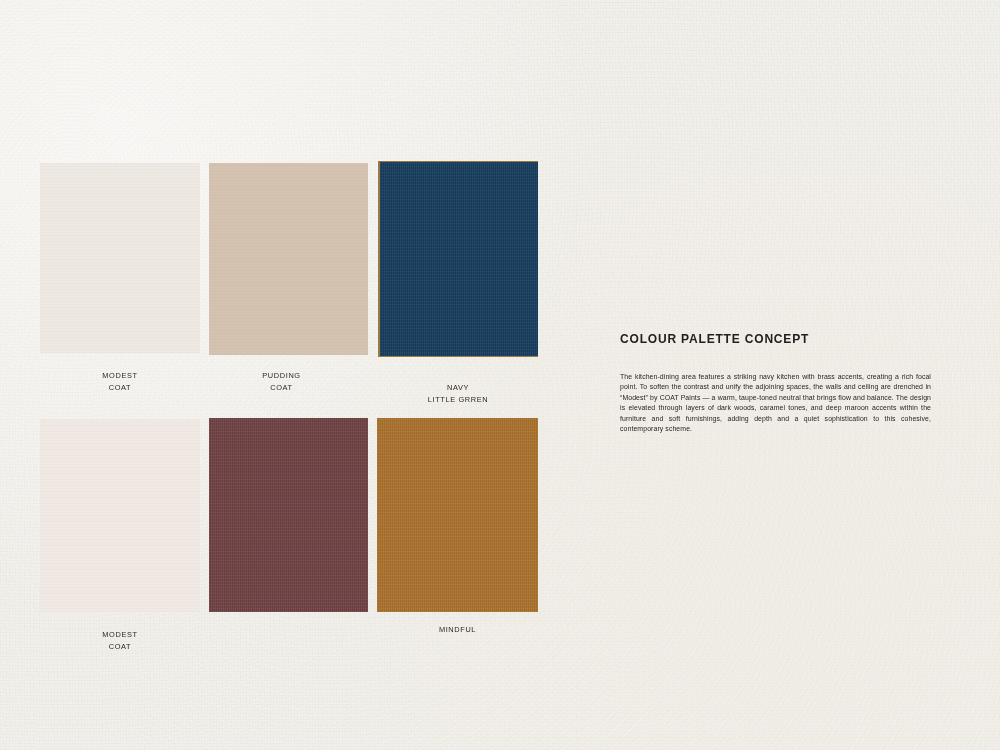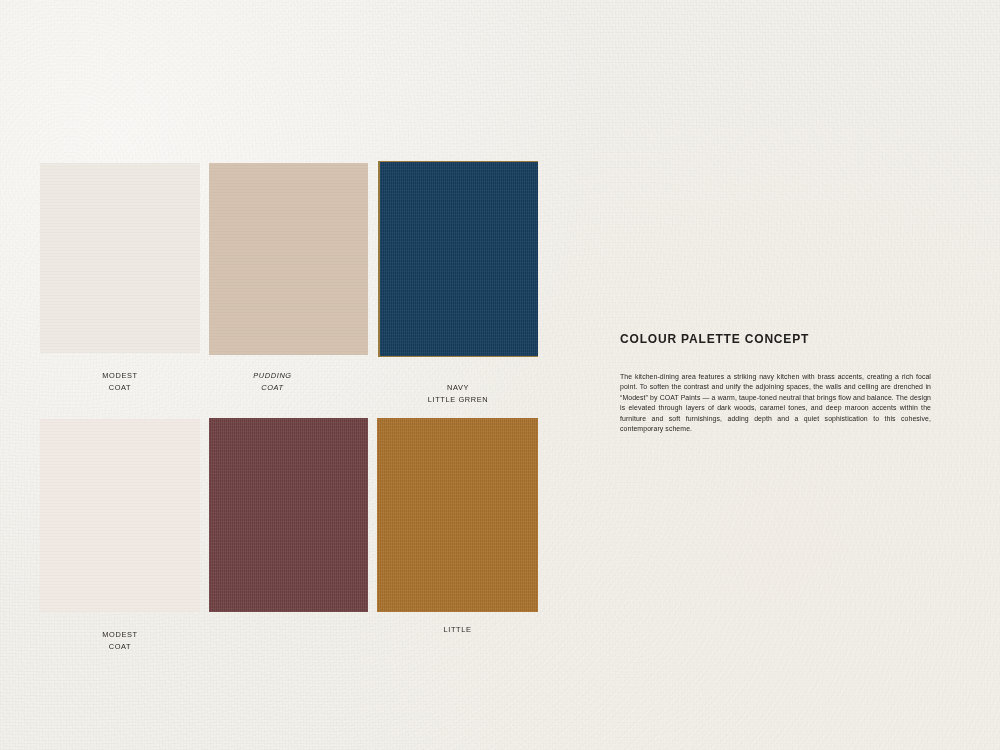--- a/index.html
+++ b/index.html
@@ -109,21 +109,21 @@
     <div class="swatch-chip tex-soft" style="background-color:#EDE9E2;"></div>
   </div>
   <div class="swatch-label" style="left:40px; top:370px; width:160px;">
     <span>MODEST</span>
     <span class="ln2">COAT</span>
   </div>
 
   <div class="swatch-cell" style="left:209px; top:163px; width:159px; height:192px;">
     <div class="swatch-chip tex-soft" style="background-color:#D4C1B0;"></div>
   </div>
-  <div class="swatch-label" style="left:193px; top:370px; width:159px;font-style:italic;">
+  <div class="swatch-label" style="left:202px; top:370px; width:159px;">
     <span>PUDDING</span>
     <span class="ln2">COAT</span>
   </div>
 
   <div class="swatch-cell" style="left:378px; top:161px; width:160px; height:196px; background:#9A7B3F;">
     <div class="swatch-chip tex" style="background-color:#153B5C; left:2px; top:1px; width:158px; height:194px;"></div>
   </div>
   <div class="swatch-label" style="left:378px; top:382px; width:160px;">
     <span>NAVY</span>
     <span class="ln2">LITTLE GRREN</span>
@@ -138,21 +138,21 @@
   </div>
 
   <div class="swatch-cell" style="left:209px; top:418px; width:159px; height:194px;">
     <div class="swatch-chip tex" style="background-color:#6E4042;"></div>
   </div>
 
   <div class="swatch-cell" style="left:377px; top:418px; width:161px; height:194px;">
     <div class="swatch-chip tex" style="background-color:#A9712C;"></div>
   </div>
   <div class="swatch-label" style="left:377px; top:624px; width:161px;">
-    <span>LITTLE</span>
+    <span>MINDFUL</span>
   </div>
 
   <div id="text-col">
     <h1 id="concept-heading">COLOUR PALETTE CONCEPT</h1>
     <p id="concept-body">The kitchen-dining area features a striking navy kitchen with brass accents, creating a rich focal point. To soften the contrast and unify the adjoining spaces, the walls and ceiling are drenched in “Modest” by COAT Paints — a warm, taupe-toned neutral that brings flow and balance. The design is elevated through layers of dark woods, caramel tones, and deep maroon accents within the furniture and soft furnishings, adding depth and a quiet sophistication to this cohesive, contemporary scheme.</p>
   </div>
 
 </div>
 
 </body></html>

